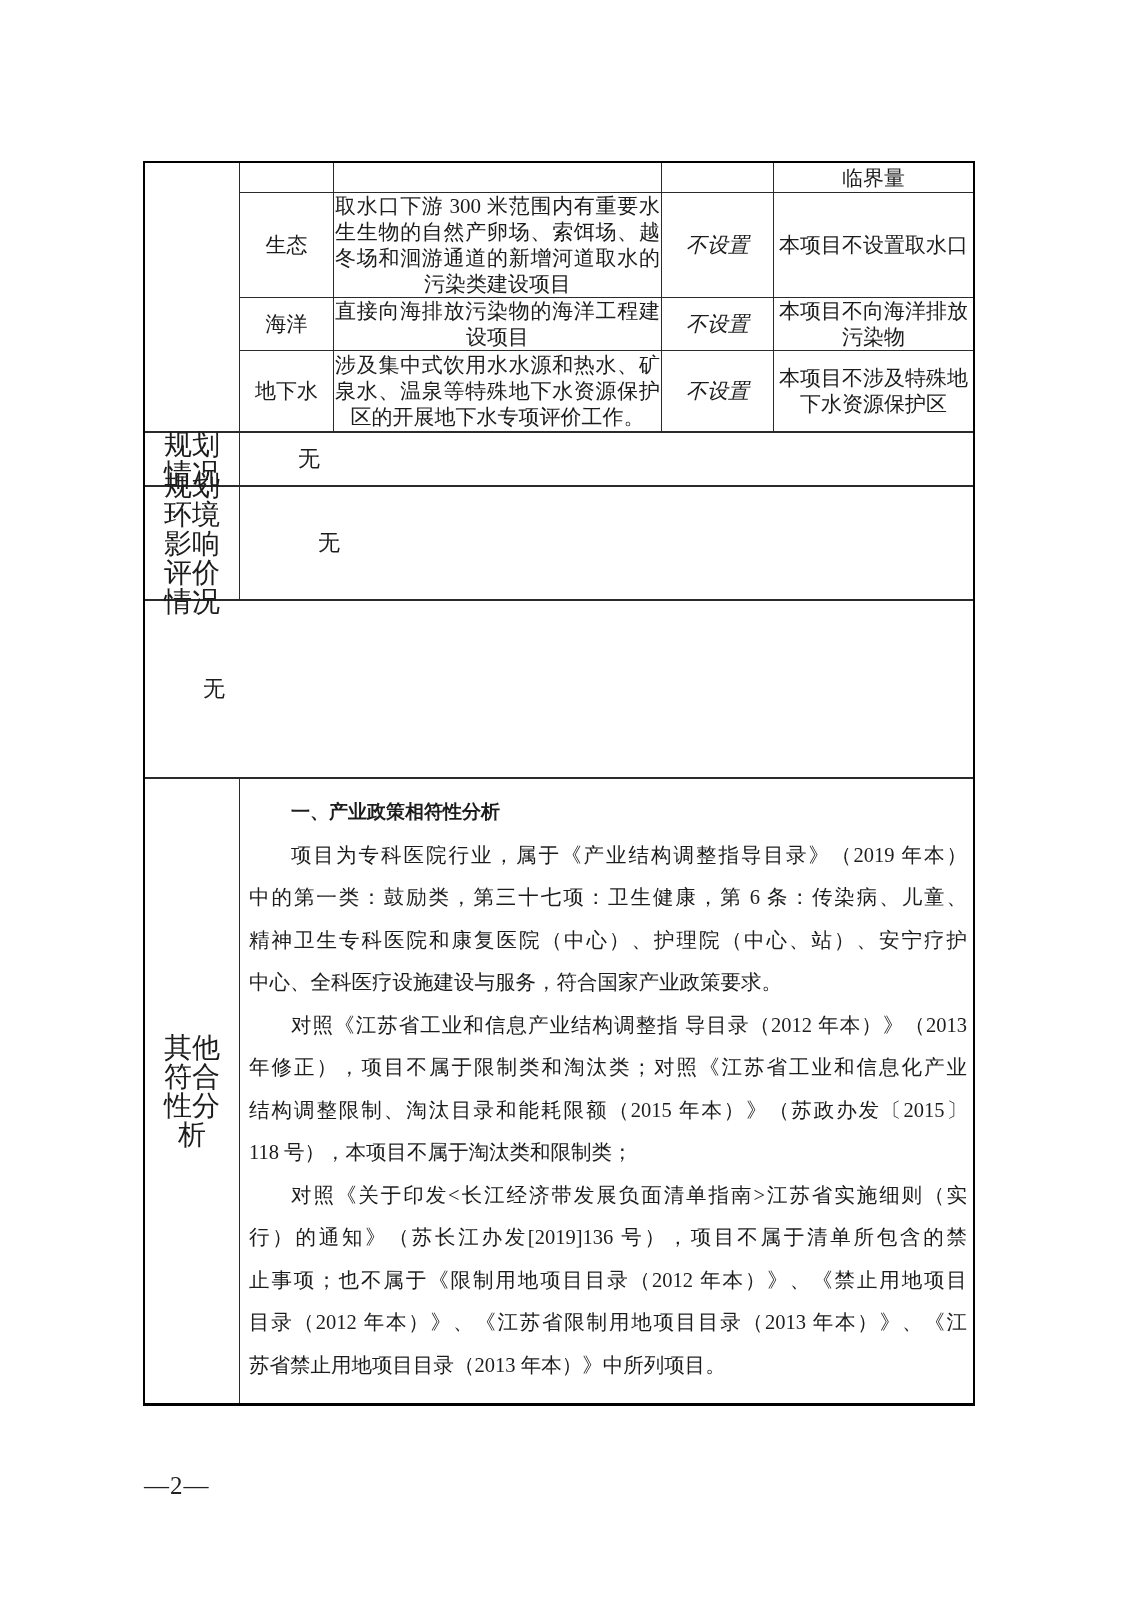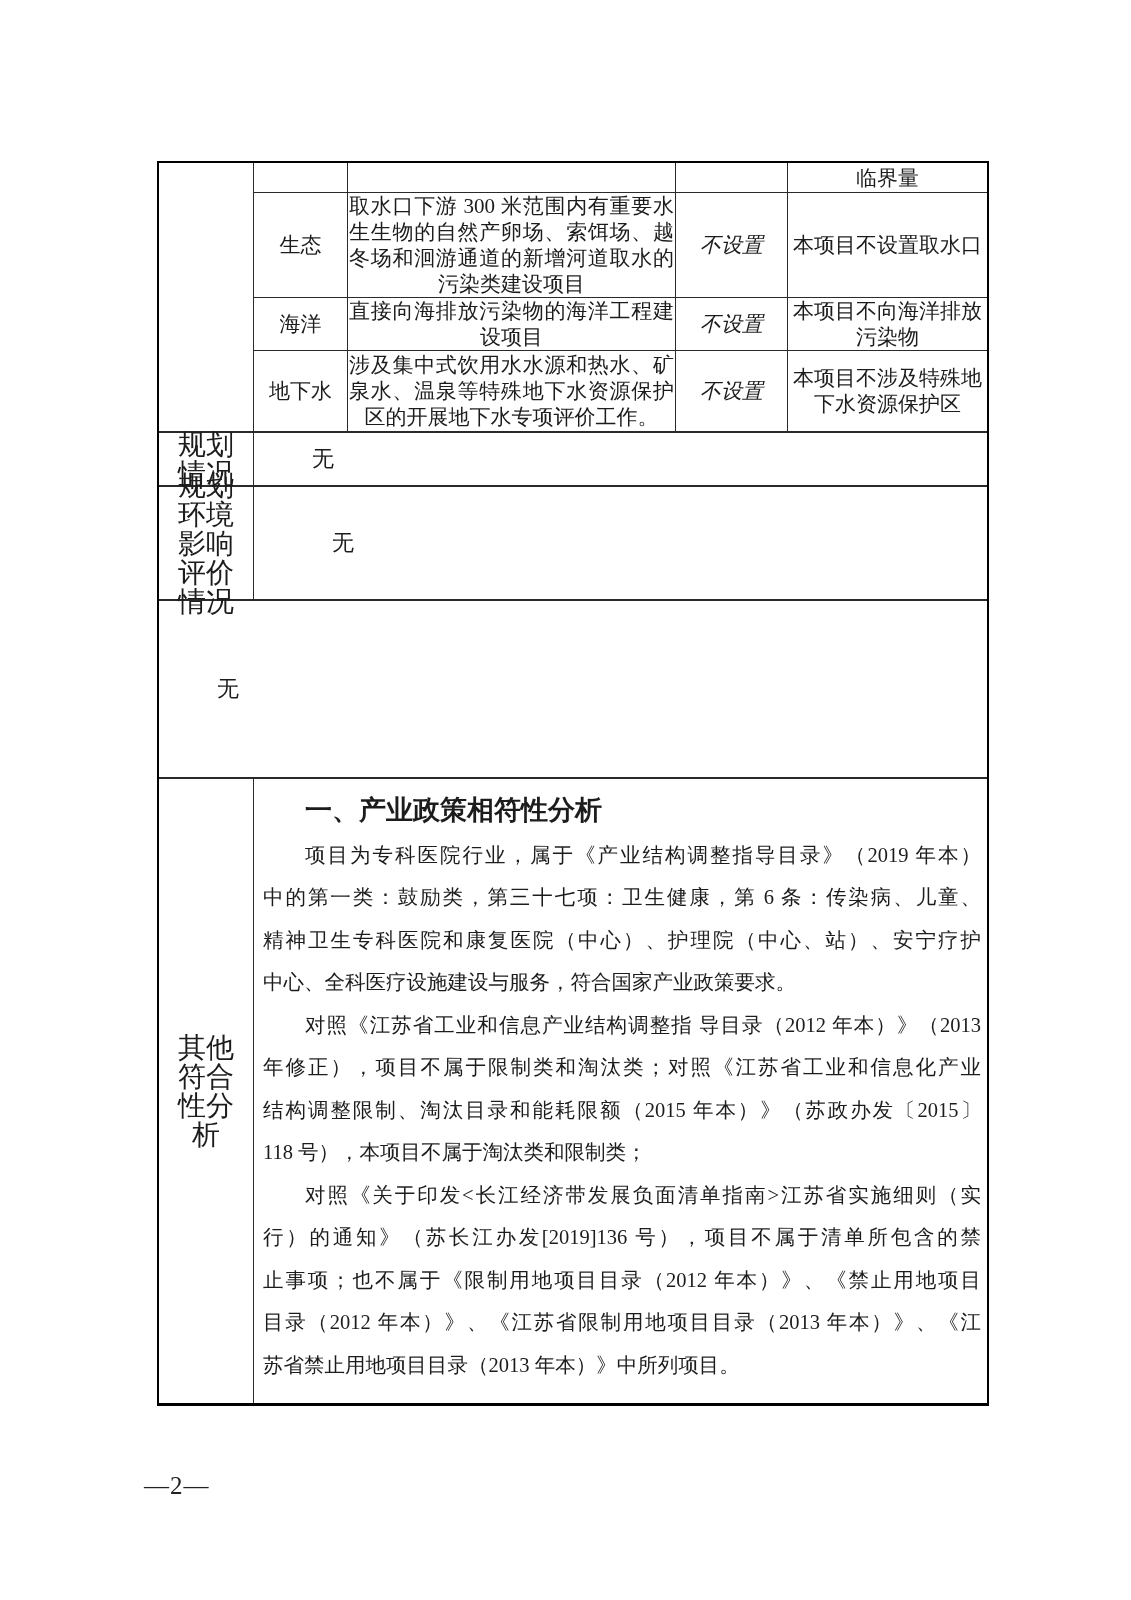--- a/index.html
+++ b/index.html
@@ -9,21 +9,21 @@
     width:1131px; height:1600px;
     background:#ffffff;
     margin:0 auto;
     font-family:"Liberation Serif","DejaVu Serif",serif;
     color:#1c1c1c;
     overflow:hidden;
   }
   
   .doc-table {
     position:absolute;
-    left:157px; top:161px;
+    left:143px; top:161px;
     width:832px; height:1245px;
     border:2px solid #000;
     border-bottom-width:3px;
     display:flex; flex-direction:column;
   }
   .outer-row { display:flex; border-bottom:2px solid #2a2a2a; }
   .outer-row:last-child { border-bottom:none; flex:1; }
   .label-col {
     width:95px; flex:0 0 95px;
     border-right:1px solid #2a2a2a;
@@ -60,24 +60,23 @@
   .r-pconf { height:178px; }
 
   
   .analysis-body {
     padding:12px 6px 0 9px;
     font-size:20.5px;
     line-height:42.5px;
   }
   .a-heading {
     font-weight:bold;
-    font-size:27px;
+    font-size:19px;
     padding-left:42px;
     line-height:42.5px;
-    font-family:Liberation Mono, monospace;
   }
   .a-line { text-align:justify; text-align-last:justify; }
   .a-line.indent { text-indent:42px; }
   .a-line.end { text-align-last:left; }
 
   
   .page-number {
     position:absolute;
     left:144px; top:1472px;
     font-size:25px; letter-spacing:1px;

